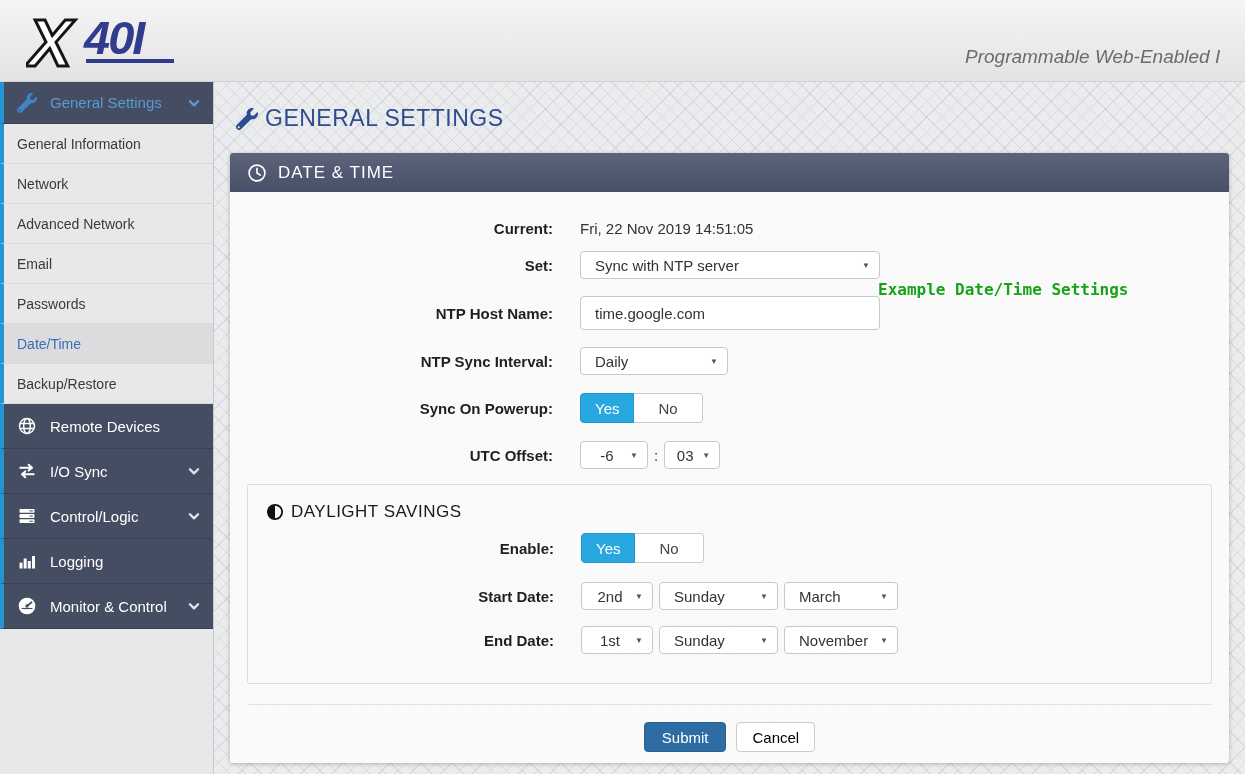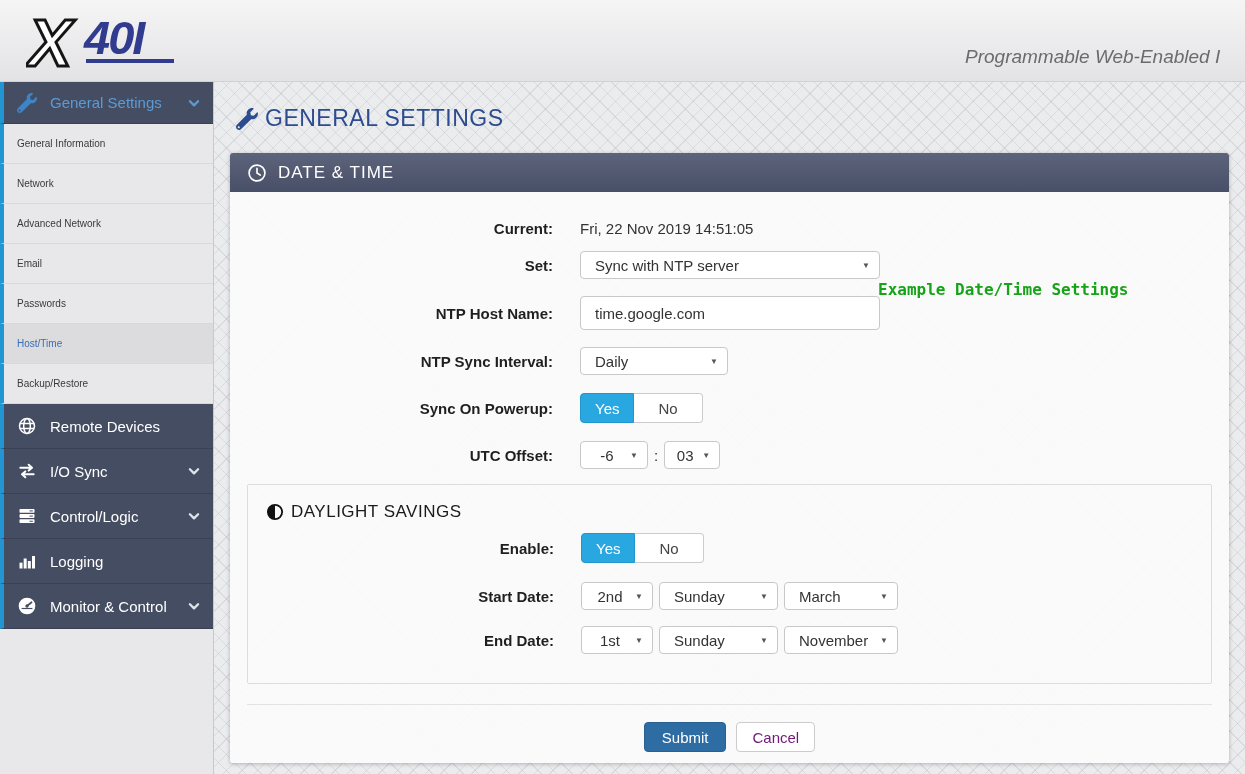--- a/index.html
+++ b/index.html
@@ -31,21 +31,21 @@
     background:#454d62; color:#fff; height:42px;
     border-bottom:1px solid #3a4154; font-size:15px;
   }
   .side-group-header { color:#5b9bd5; }
   .side-group-header .g-icon, .side-dark .g-icon {
     width:20px; height:20px; margin-left:13px; flex-shrink:0;
   }
   .side-group-header span.txt, .side-dark span.txt { margin-left:13px; }
   .side-dark { height:45px; }
   .side-sub {
-    background:#e8e8ea; color:#3a3a3a; height:40px; font-size:10px;
+    background:#e8e8ea; color:#3a3a3a; height:40px; font-size:14px;
     border-bottom:1px solid #d9d9db; padding-left:13px;
   }
   .side-sub.active { background:#dcdcde; color:#3a6cb5; }
   .chev { position:absolute; right:12px; width:14px; height:14px; }
   .side-group-header .chev { color:#5b9bd5; }
   .side-dark .chev { color:#dfe3ea; }
 
   
   .main-bg {
     position:absolute; top:82px; left:214px; right:0; bottom:0;
@@ -120,21 +120,21 @@
   }
   .dst-title { display:flex; align-items:center; padding-left:18px; margin-bottom:11px; color:#1a1a1a; }
   .dst-title .d-icon { width:18px; height:18px; margin-right:7px; }
   .dst-title span { font-size:17px; letter-spacing:0.5px; }
   .dst-box .lbl { width:306px; }
 
   .divider { margin:20px 17px 0 17px; border-top:1px solid #e3e3e5; }
   .btn-row { margin-top:17px; display:flex; justify-content:center; }
   .btn { height:30px; font-size:15px; border-radius:4px; font-family:"Liberation Sans", sans-serif; cursor:pointer; }
   .btn-primary { background:#2e6da4; border:1px solid #28608f; color:#fff; padding:0 17px; }
-  .btn-default { background:#fff; border:1px solid #ccc; color:#701a75; padding:0 15px; margin-left:10px; }
+  .btn-default { background:#fff; border:1px solid #ccc; color:#000000; padding:0 15px; margin-left:10px; }
 
   .mb14{margin-bottom:14px}.mb17{margin-bottom:17px}.mb18{margin-bottom:18px}
   .mb19{margin-bottom:19px}.mb16{margin-bottom:16px}
 </style>
 </head>
 <body>
 
 <div class="top-header">
   <div class="logo">
     <svg width="200" height="68">
@@ -167,21 +167,21 @@
   <div class="side-item side-sub">
     <span>Advanced Network</span>
   </div>
   <div class="side-item side-sub">
     <span>Email</span>
   </div>
   <div class="side-item side-sub">
     <span>Passwords</span>
   </div>
   <div class="side-item side-sub active">
-    <span>Host/Time</span>
+    <span>Date/Time</span>
   </div>
   <div class="side-item side-sub">
     <span>Backup/Restore</span>
   </div>
 
   <div class="side-item side-dark">
     <svg class="g-icon" viewBox="0 0 24 24" fill="none" stroke="#fff" stroke-width="1.8">
       <circle cx="12" cy="12" r="9"></circle>
         <ellipse cx="12" cy="12" rx="4" ry="9"></ellipse>
         <path d="M3.6 9h16.8M3.6 15h16.8"></path>

